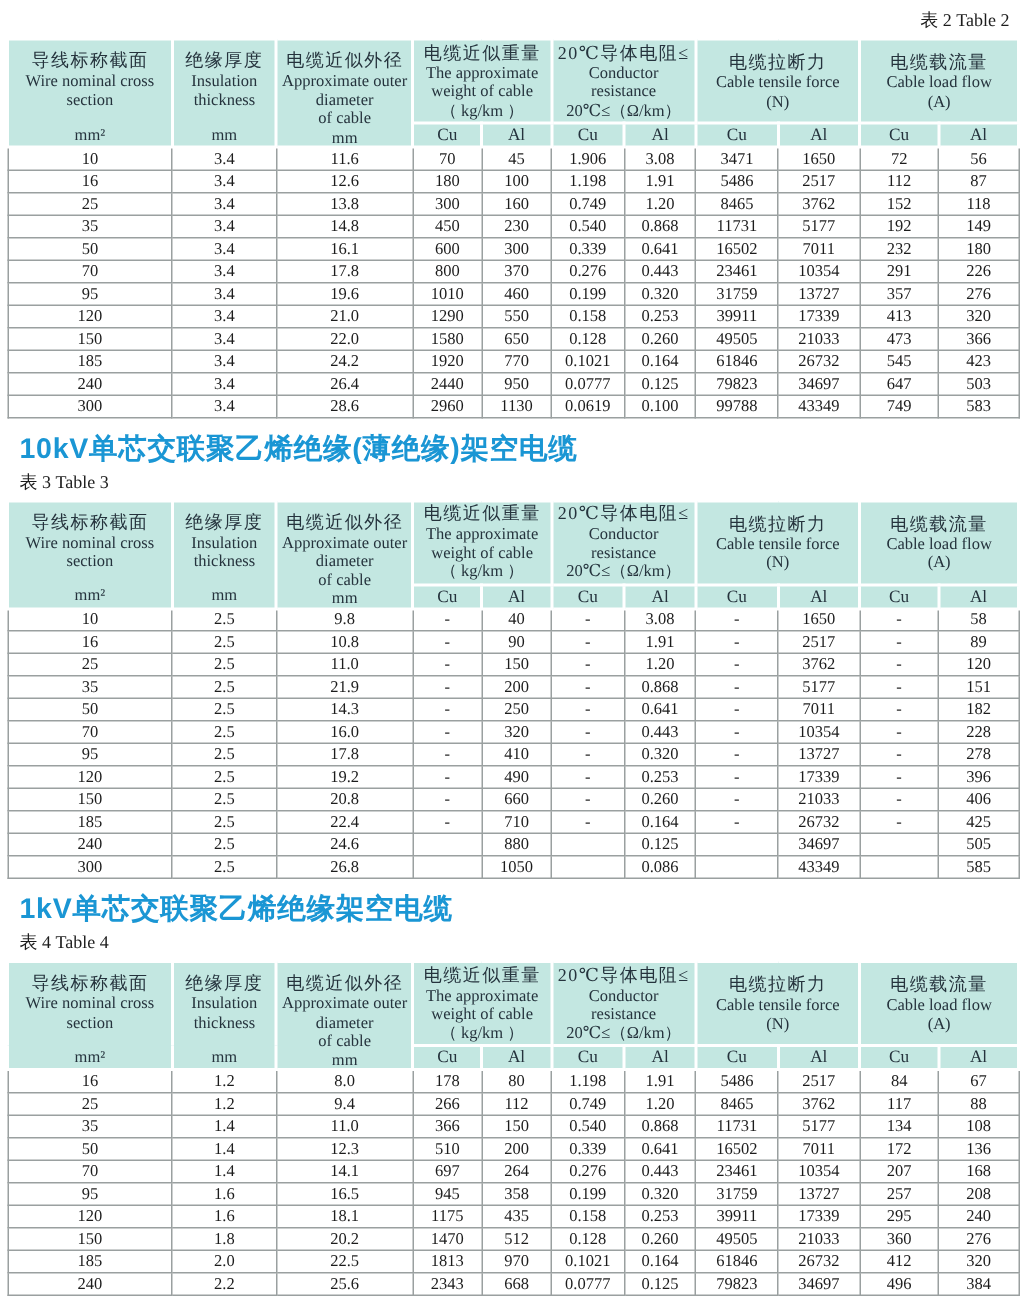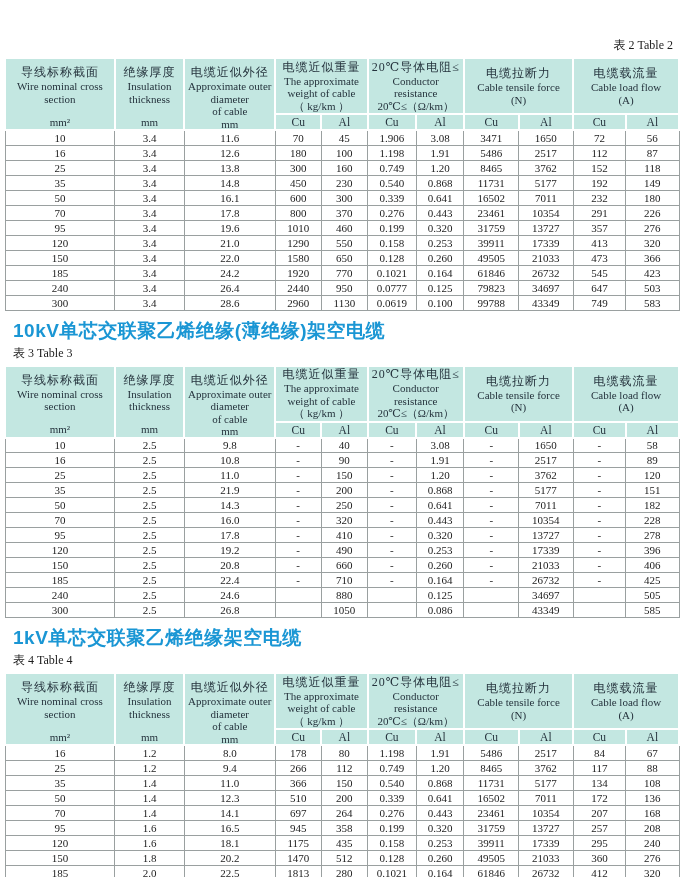--- a/index.html
+++ b/index.html
@@ -11,21 +11,21 @@
     --hdr-ink:#25333d;
   }
   *{box-sizing:border-box;}
   html,body{margin:0;padding:0;}
   body{
     width:683px;height:877px;background:#fff;
     font-family:"Liberation Serif","DejaVu Serif",serif;
     color:var(--ink);overflow:hidden;
   }
   .page{padding:2px 3px 0 4px;}
-  .label-row{text-align:right;font-size:12px;padding:3px 7px 3px 0;margin-top:32px;}
+  .label-row{text-align:right;font-size:12px;padding:3px 7px 3px 0;}
   .table-label{font-size:12px;color:var(--ink);}
   .heading-zh{
     font-family:"Liberation Sans","DejaVu Sans",sans-serif;
     font-weight:bold;font-size:19px;color:var(--heading-zh);
     margin:7px 0 1px 9px;letter-spacing:.5px;
   }
   .heading-row{display:flex;justify-content:space-between;align-items:flex-end;margin:0 7px 3px 9px;}
   .heading-en{
     font-family:"Liberation Sans","DejaVu Sans",sans-serif;
     font-size:13px;color:var(--heading-en);
@@ -720,21 +720,21 @@
             <td>49505</td>
             <td>21033</td>
             <td>360</td>
             <td>276</td>
           </tr>
           <tr>
             <td>185</td>
             <td>2.0</td>
             <td>22.5</td>
             <td>1813</td>
-            <td>280</td>
+            <td>970</td>
             <td>0.1021</td>
             <td>0.164</td>
             <td>61846</td>
             <td>26732</td>
             <td>412</td>
             <td>320</td>
           </tr>
           <tr>
             <td>240</td>
             <td>2.2</td>

